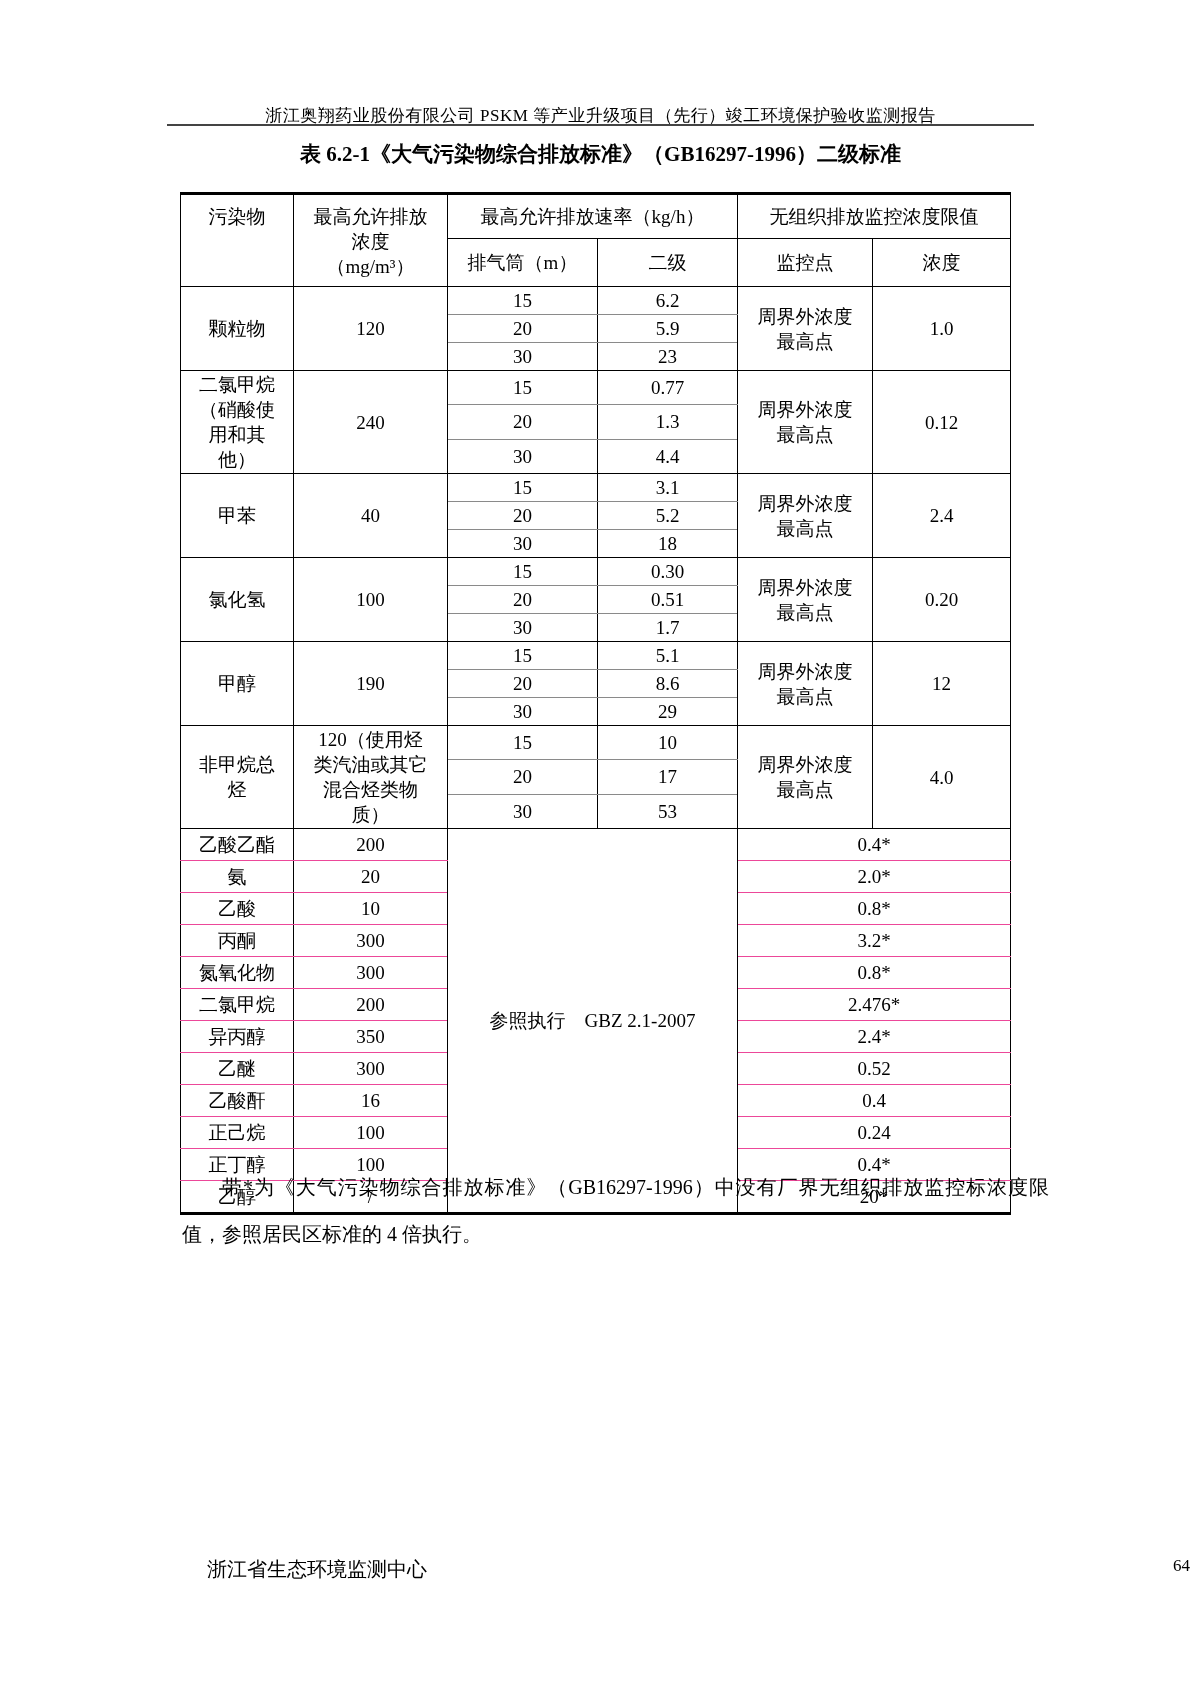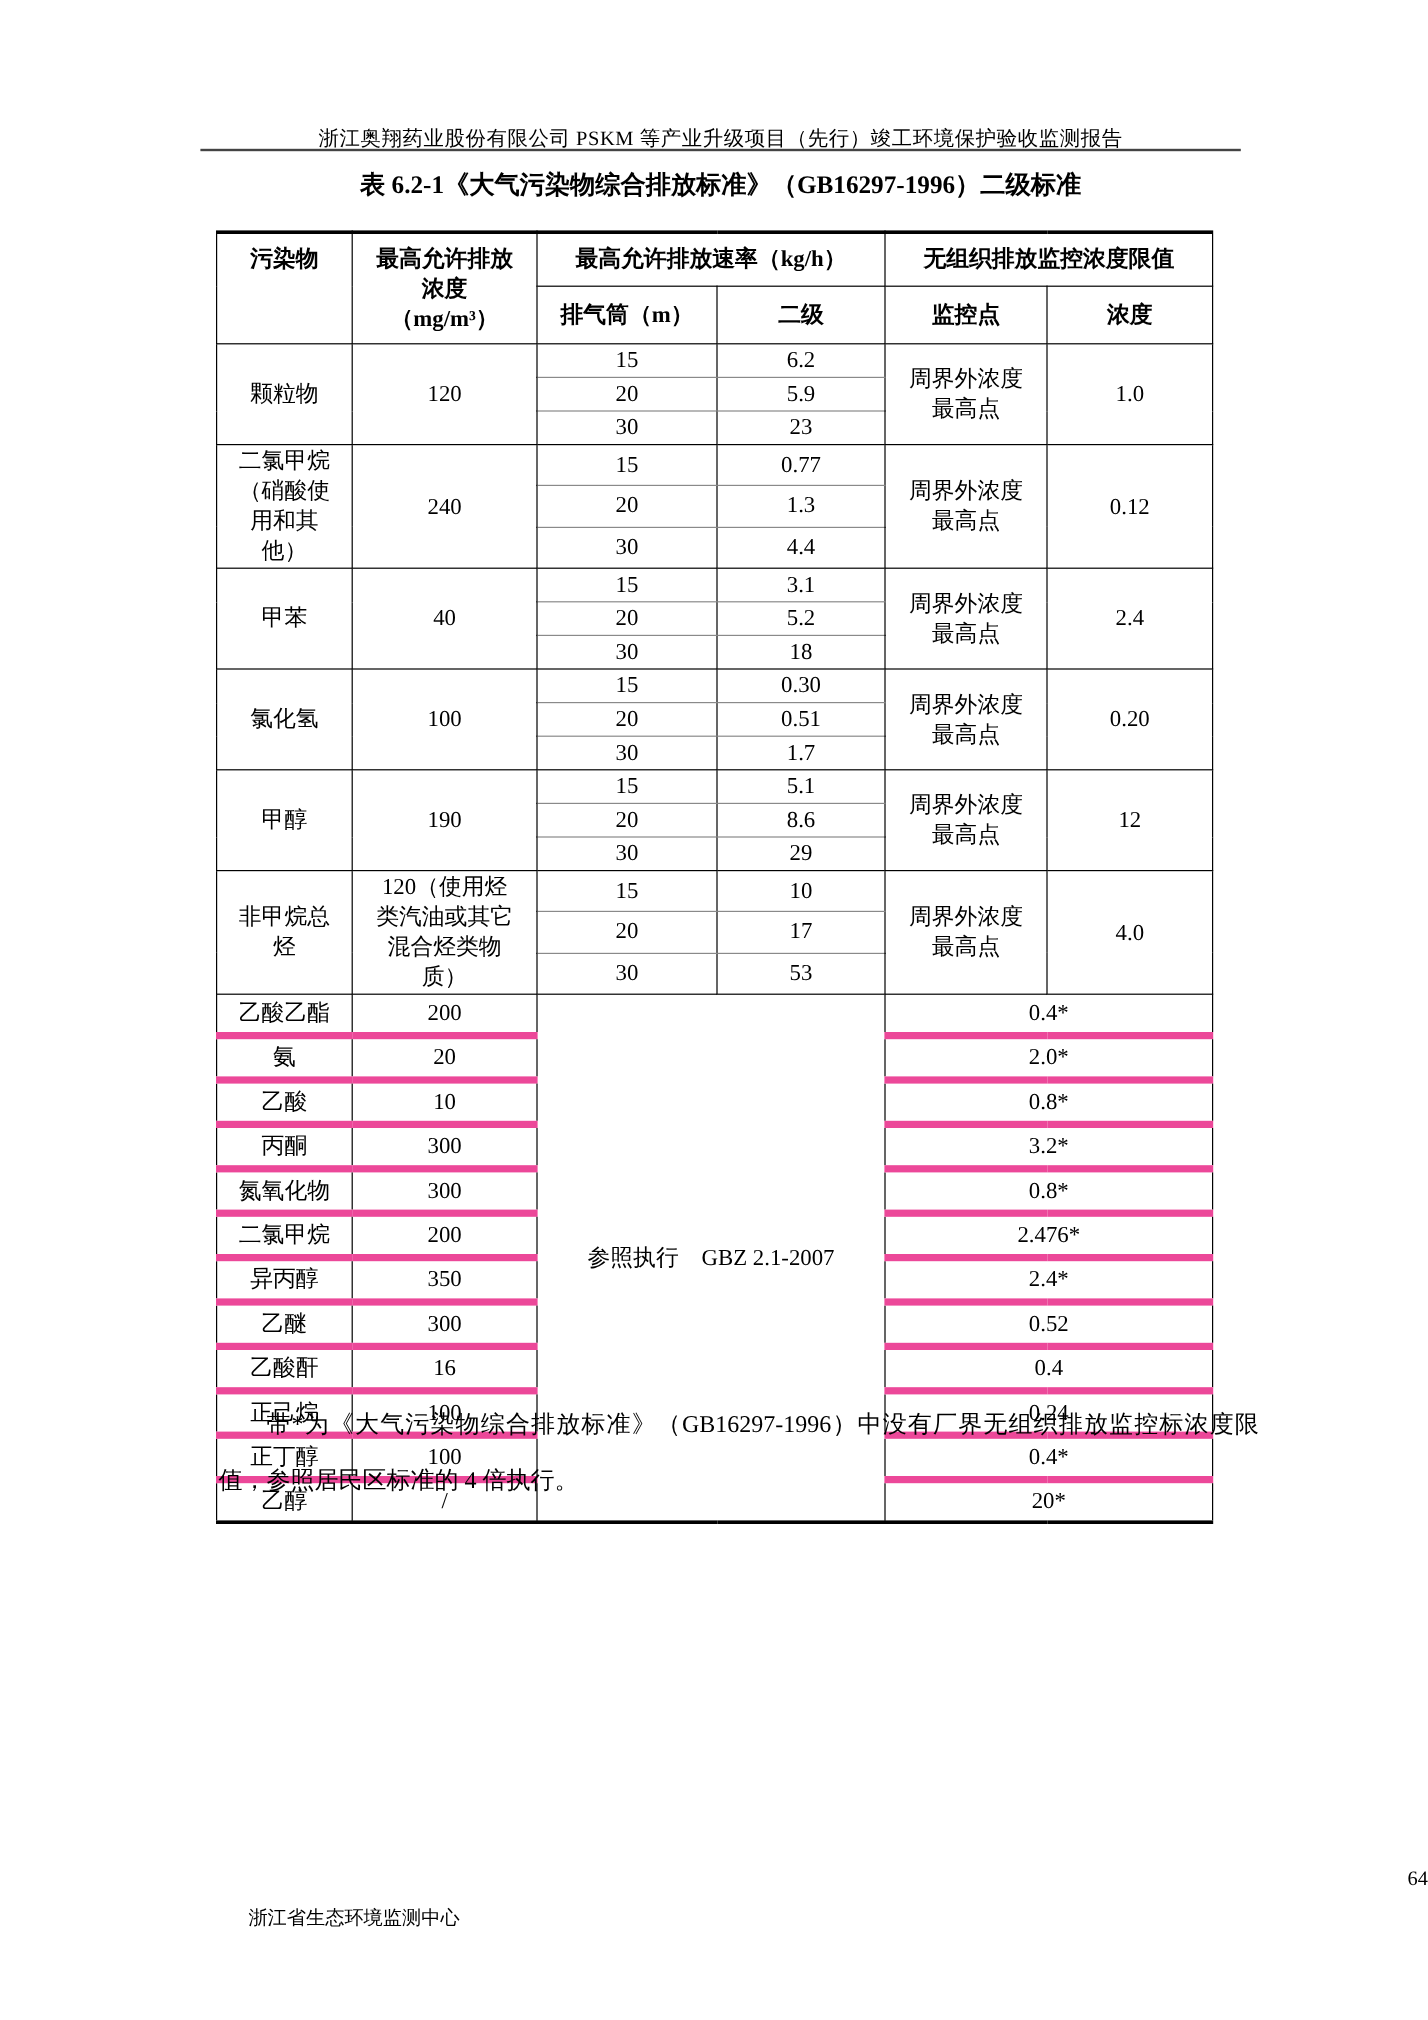--- a/index.html
+++ b/index.html
@@ -26,35 +26,35 @@
     border-top:3px solid #000; border-bottom:3px solid #000;
     border-left:1px solid #000; border-right:1px solid #000;
   }
   .std-table th, .std-table td {
     border-left:1px solid #000; border-right:1px solid #000;
     border-top:none; border-bottom:1px solid #000;
     text-align:center; vertical-align:middle;
     font-size:19px; line-height:25px; padding:1px 2px;
     white-space:pre-line; overflow:hidden;
   }
-  .std-table th { font-weight:bold; }
+  .std-table th { font-weight:normal; }
   thead tr.h1 { height:45px; }
   thead tr.h2 { height:48px; }
   th.span2 { vertical-align:top; padding-top:9px; }
   tr.stack-row td.sub { height:25px; }
   td.grey-bottom { border-bottom:1px solid #8a8a8a; }
-  td.dark-bottom { border-bottom:6px solid #ec4899; }
+  td.dark-bottom { border-bottom:1px solid #ec4899; }
   tr.simple-row td { height:29px; }
   .footnote {
     position:absolute; top:1164px; left:182px; width:867px;
     font-size:20px; line-height:47px; text-align:justify;
     text-indent:2em;
   }
   .footer-left {
-    position:absolute; top:1556px; left:207px; font-size:16px;margin-top:32px;
+    position:absolute; top:1556px; left:207px; font-size:20px;
   }
   .footer-page {
     position:absolute; top:1556px; left:0; width:1190px;
     text-align:right; font-size:17px;
   }
 </style>
 </head>
 <body>
 
 <div class="doc-header">浙江奥翔药业股份有限公司 PSKM 等产业升级项目（先行）竣工环境保护验收监测报告</div>

